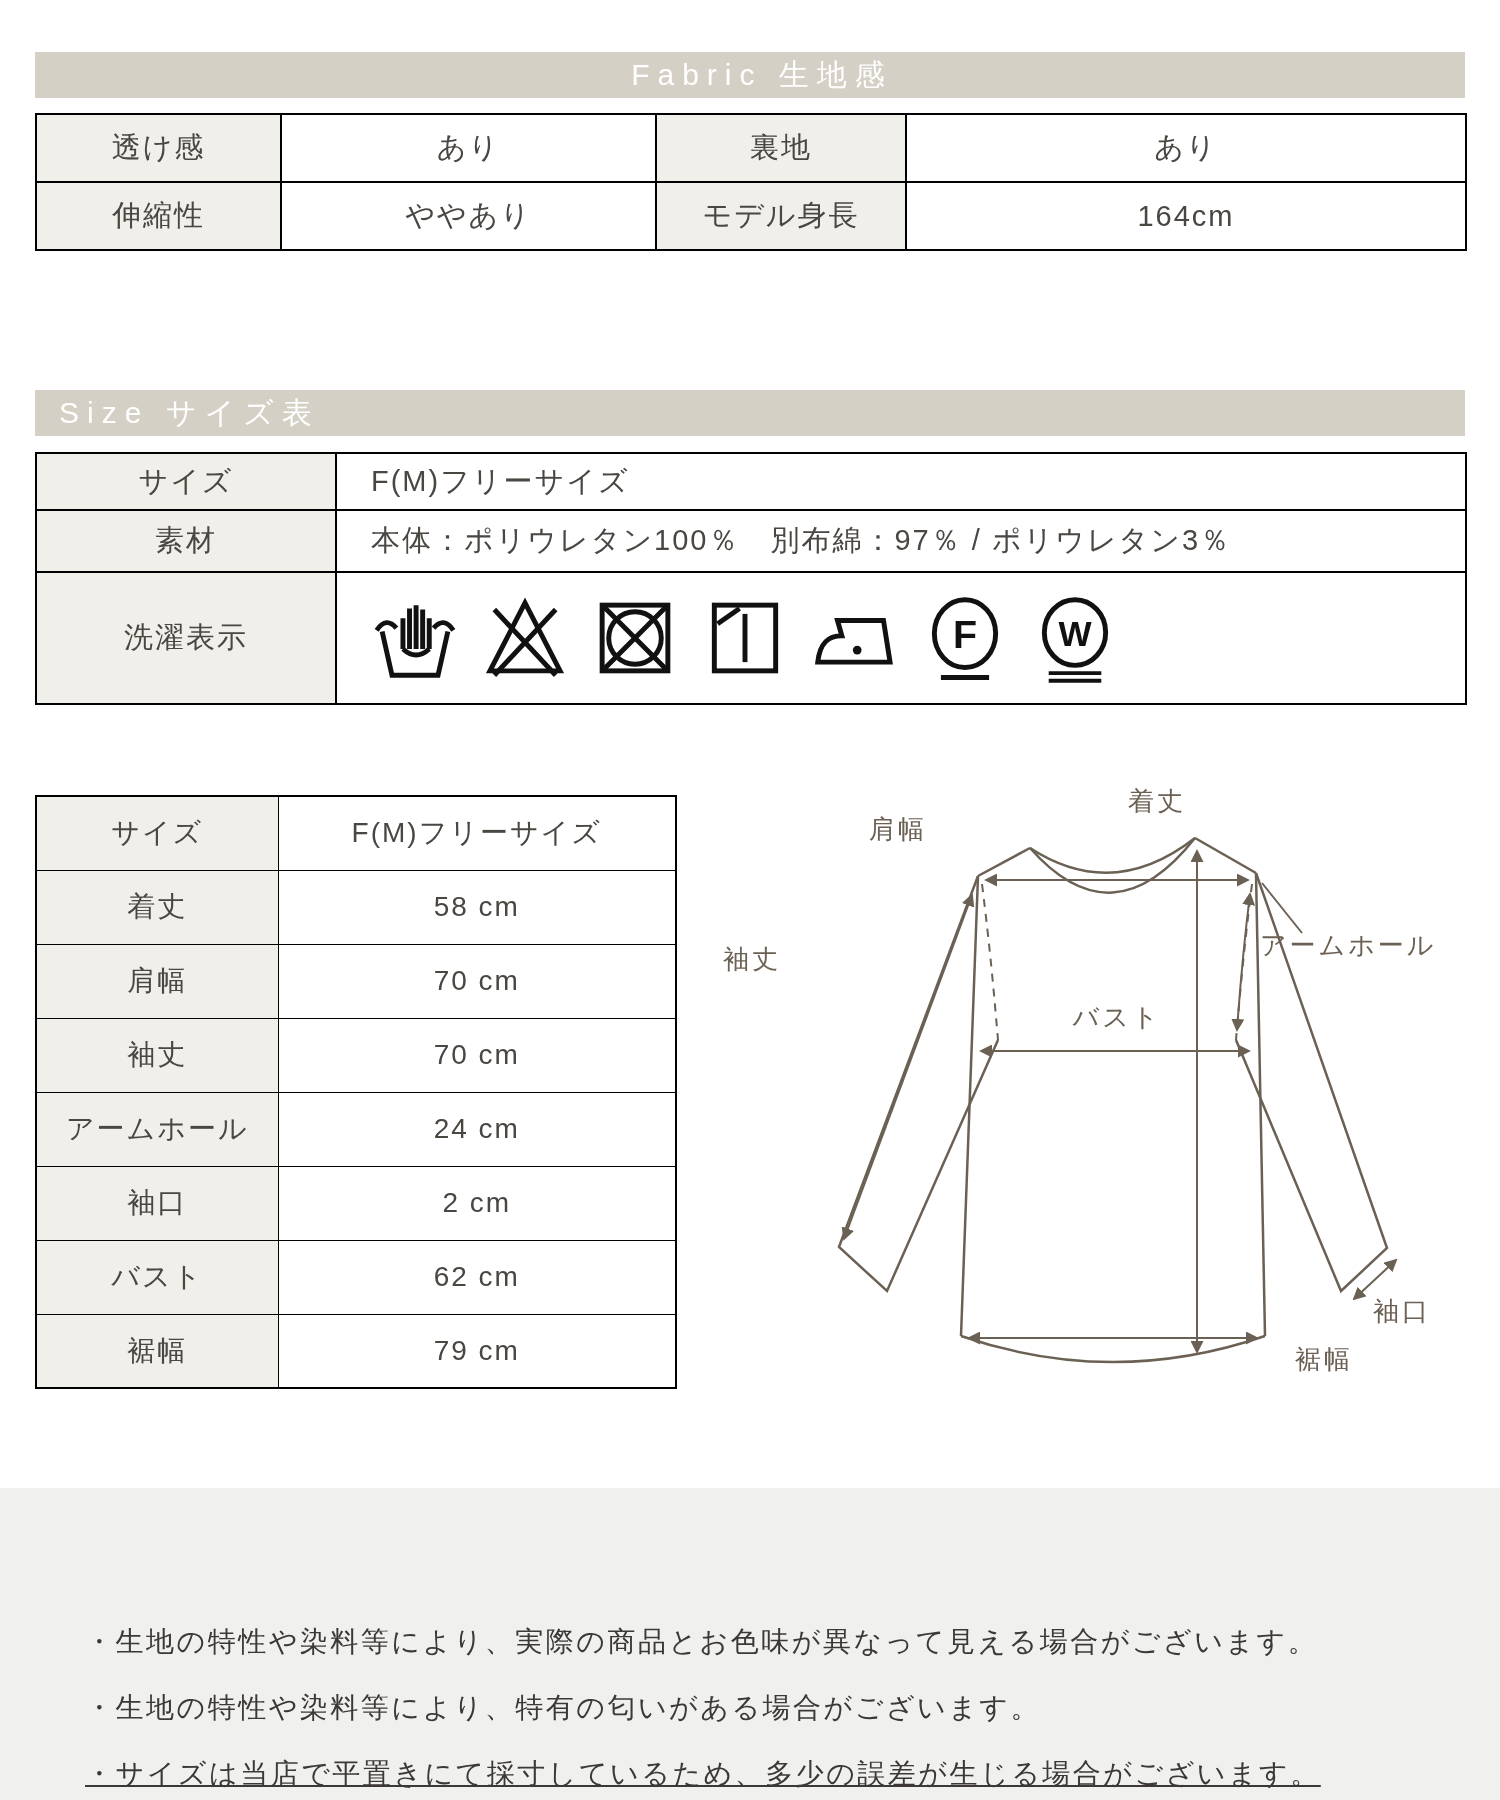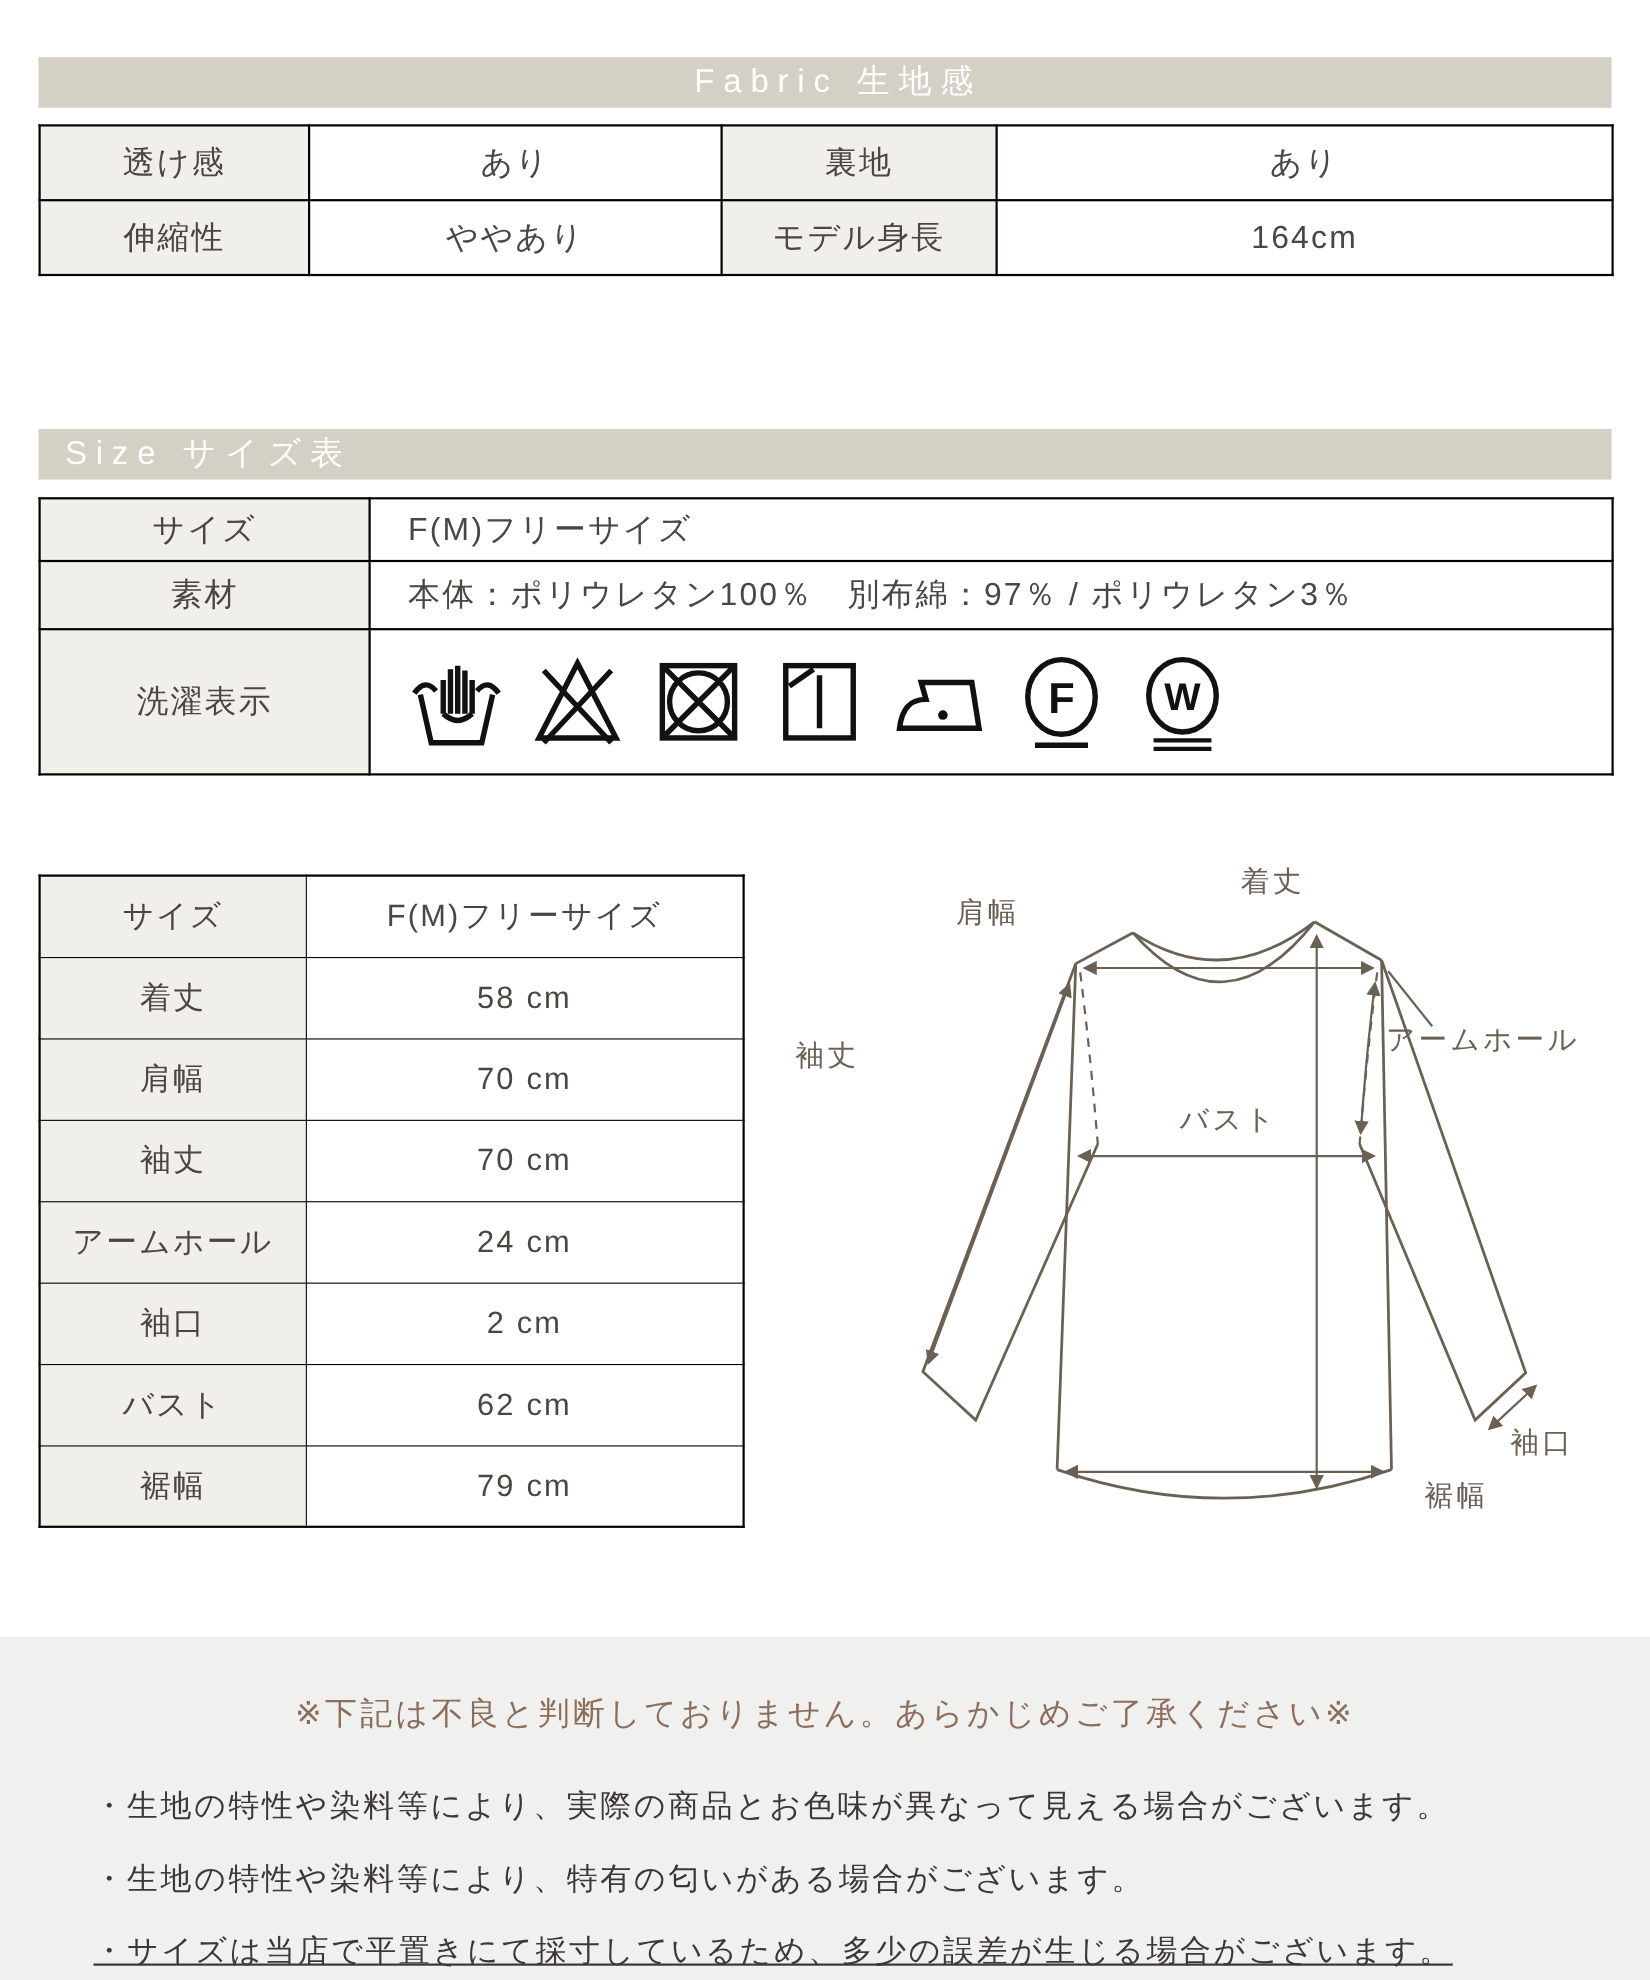--- a/index.html
+++ b/index.html
@@ -241,19 +241,18 @@
     <text x="527" y="122" text-anchor="middle">着丈</text>
     <text x="268" y="150" text-anchor="middle">肩幅</text>
     <text x="122" y="280" text-anchor="middle">袖丈</text>
     <text x="630" y="266" text-anchor="start">アームホール</text>
     <text x="487" y="338" text-anchor="middle">バスト</text>
     <text x="772" y="632" text-anchor="middle">袖口</text>
     <text x="665" y="680" text-anchor="start">裾幅</text>
   </svg>
 
   <div class="notes">
-    <div class="notes-title">※下記は不良と判断しておりません。あらかじめご了承ください※</div>
     <div class="notes-item" id="note-0">・生地の特性や染料等により、実際の商品とお色味が異なって見える場合がございます。</div>
     <div class="notes-item" id="note-1">・生地の特性や染料等により、特有の匂いがある場合がございます。</div>
     <div class="notes-item" id="note-2">・サイズは当店で平置きにて採寸しているため、多少の誤差が生じる場合がございます。</div>
   </div>
 
 </div>
 
 </body></html>

